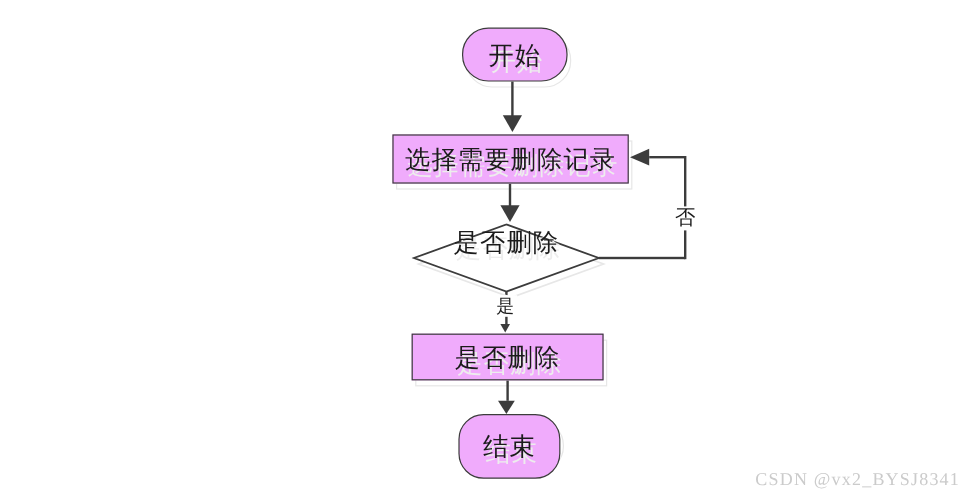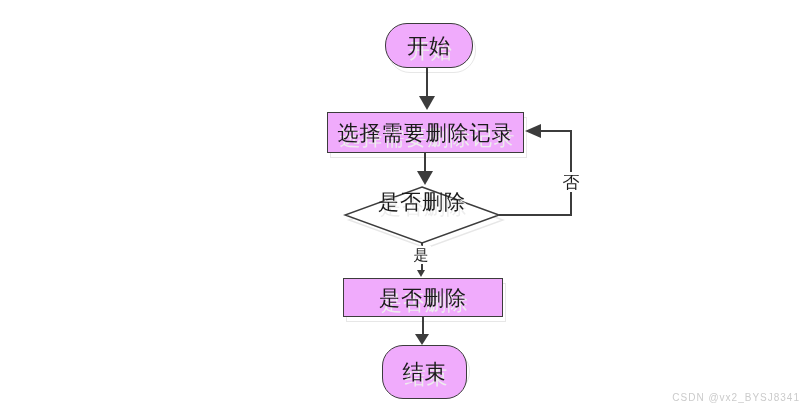--- a/index.html
+++ b/index.html
@@ -37,22 +37,22 @@
   .ah-left   { border-top:7px solid transparent; border-bottom:7px solid transparent; border-right:16px solid #3c3c3c; }
   .edge-label {
     position:absolute; background:#ffffff; color:#1b1b1b; z-index:4;
     display:flex; align-items:center; justify-content:center; line-height:1;
   }
   .edge-label-no  { left:561px; top:172px; width:20px; height:20px; font-size:17px; }
   .edge-label-yes { left:411px; top:246px; width:20px; height:18px; font-size:15px; }
   
   .watermark {
     position:absolute; right:9px; top:392px; z-index:5;
-    font-family:Liberation Sans, sans-serif;
-    font-size:10px; letter-spacing:1px; color:#cbcbcb; white-space:nowrap;
+    font-family:Liberation Serif, serif;
+    font-size:15px; letter-spacing:1px; color:#cbcbcb; white-space:nowrap;
   }
 </style>
 </head>
 <body>
 
 <div class="canvas">
 
   <div class="ghost terminator" style="left:388px;top:28px;width:88px;height:45px;border-radius:22px;"></div>
   <div class="ghost" style="left:330px;top:117px;width:197px;height:41px;"></div>
   <div class="ghost" style="left:346px;top:283px;width:160px;height:39px;"></div>

